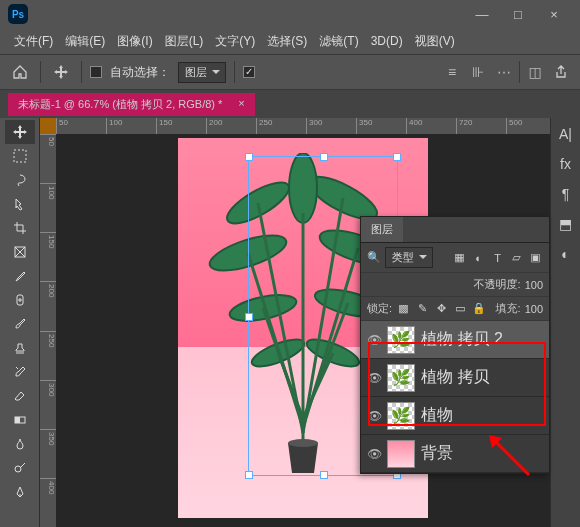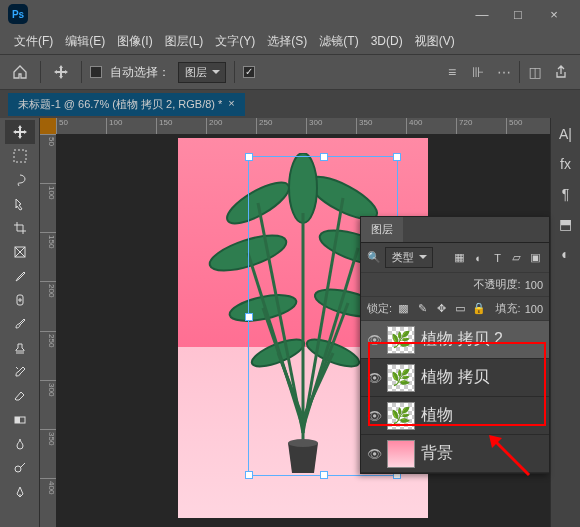--- a/index.html
+++ b/index.html
@@ -13,21 +13,21 @@
 .optbar{height:36px;background:#535353;border-top:1px solid #383838;border-bottom:1px solid #383838;display:flex;align-items:center;padding:0 8px;gap:8px}
 .optbtn{width:24px;height:24px;display:flex;align-items:center;justify-content:center;color:#ddd}
 .hsep{width:1px;height:22px;background:#383838}
 .chk{width:12px;height:12px;background:#2a2a2a;border:1px solid #888;display:inline-block}
 .chk.on::after{content:"✓";color:#ddd;font-size:10px;position:relative;top:-3px;left:1px}
 .sel{background:#404040;border:1px solid #272727;padding:2px 18px 2px 6px;font-size:11px;color:#ddd;position:relative}
 .sel::after{content:"";position:absolute;right:5px;top:7px;border:4px solid transparent;border-top-color:#ccc}
 .optright{margin-left:auto;display:flex;gap:4px}
 .ob{width:22px;height:22px;display:flex;align-items:center;justify-content:center;font-size:14px;color:#bbb}
 .tabbar{height:28px;background:#434343;display:flex;align-items:center;padding-left:8px}
-.doctab{background:#0c4a6e;padding:4px 10px;font-size:11px;color:#ccc;display:flex;align-items:flex-start;gap:6px}
+.doctab{background:#be185d;padding:4px 10px;font-size:11px;color:#ccc;display:flex;align-items:flex-start;gap:16px}
 .close-x{font-size:11px}
 .main{display:flex;height:409px}
 .tools{width:40px;background:#535353;display:flex;flex-direction:column;align-items:center;padding-top:2px;gap:0;border-right:1px solid #2e2e2e}
 .tool{width:30px;height:24px;display:flex;align-items:center;justify-content:center;color:#ddd;font-size:14px;position:relative}
 .tool.sel-t{background:#3a3a3a}
 .canvas-wrap{flex:1;position:relative;background:#a16207;overflow:hidden}
 .ruler-h{position:absolute;top:0;left:16px;right:0;height:16px;background:#535353;display:flex;font-size:8px;color:#aaa;overflow:hidden}
 .ruler-h span{width:50px;border-left:1px solid #888;padding-left:2px;flex-shrink:0}
 .ruler-v{position:absolute;top:16px;left:0;width:16px;bottom:0;background:#535353;display:flex;flex-direction:column;font-size:8px;color:#aaa}
 .ruler-v span{height:50px;border-top:1px solid #888;writing-mode:vertical-rl;padding-top:2px}

